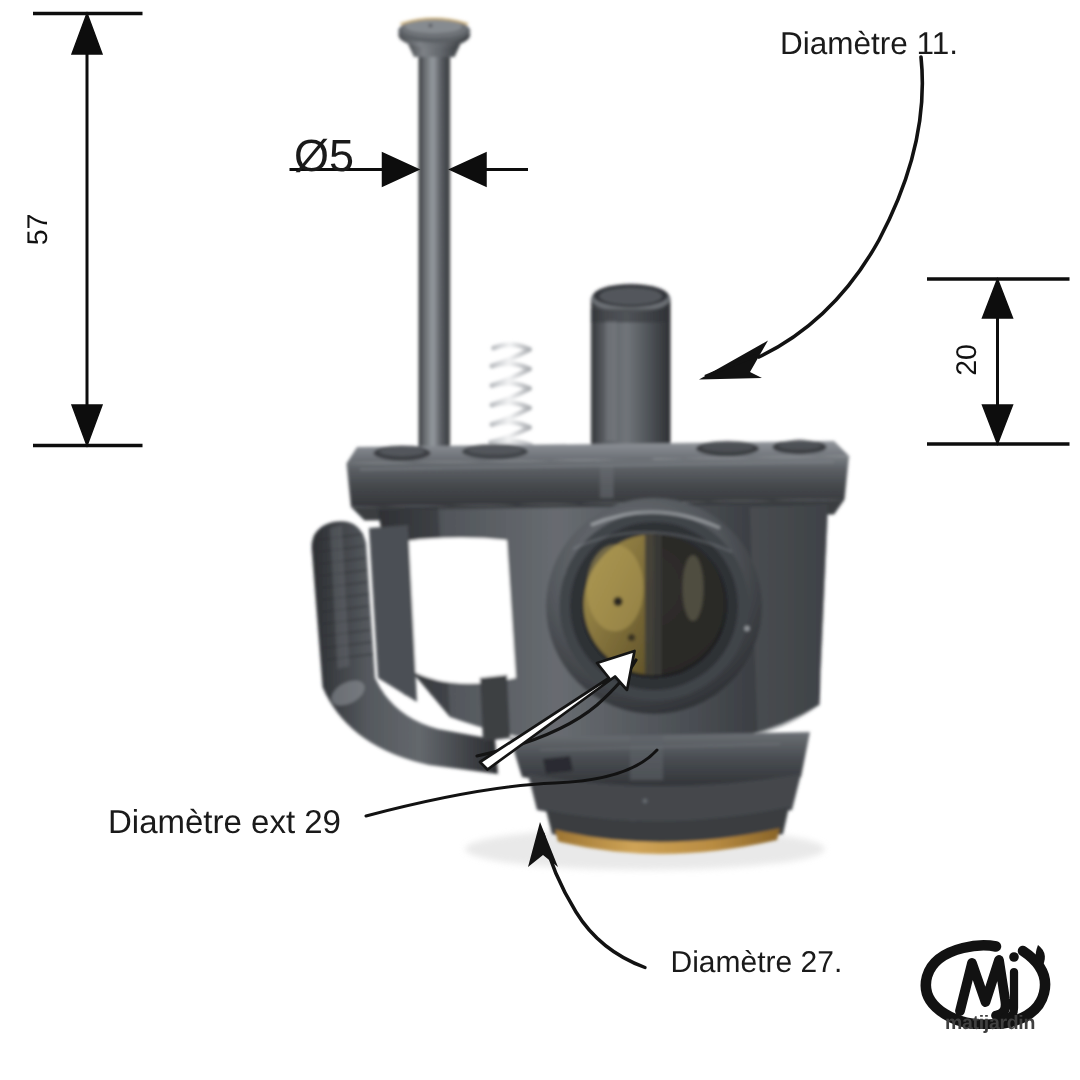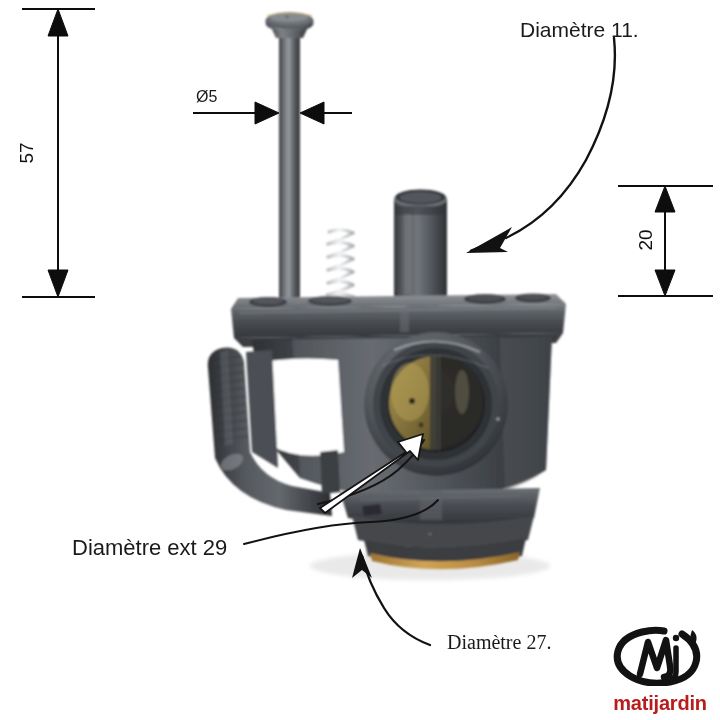--- a/index.html
+++ b/index.html
@@ -17,24 +17,24 @@
     background: #ffffff;
     overflow: hidden;
   }
   .lbl {
     position: absolute;
     color: #1a1a1a;
     white-space: nowrap;
     font-family: "Liberation Sans", sans-serif;
   }
   #label-diam11  { left: 520px; top: 2px;   font-size: 21px; margin-top: 16px; }
-  #label-diam27  { left: 447px; top: 631px; font-size: 20px; font-family: Liberation Serif, serif; }
+  #label-diam27  { left: 447px; top: 631px; font-size: 20px; }
   #label-diam-ext29 { left: 72px; top: 535px; font-size: 22px; }
   #label-mesure  { left: 26px;  top: 668px; font-size: 27px; }
-  #label-o5      { left: 196px; top: 88px;  font-size: 16px; }
+  #label-o5      { left: 196px; top: 88px;  font-size: 30px; }
   .dimtext-vert {
     position: absolute;
     font-size: 19px;
     color: #111;
     transform: rotate(-90deg);
     transform-origin: 50% 50%;
     font-family: "Liberation Sans", sans-serif;
   }
   #dim57-text { left: 16px;  top: 142px; }
   #dim20-text { left: 635px; top: 229px; }
@@ -49,27 +49,27 @@
   #logo-wrap {
     position: absolute;
     left: 604px;
     top: 624px;
     width: 112px;
     height: 90px;
   }
   #logo-wordmark {
     position: absolute;
     left: 0px;
-    top: 68px;
+    top: 50px;
     width: 112px;
     text-align: center;
-    font-size: 20px;
+    font-size: 13px;
     font-weight: bold;
     letter-spacing: -0.2px;
-    color: #b91c1c;
+    color: #404040;
     font-family: "Liberation Sans", sans-serif;
   }
 </style>
 </head>
 <body>
 
 <div id="canvas">
 
   <svg class="layer" id="photo-layer" viewBox="0 0 720 720">
     <defs>

